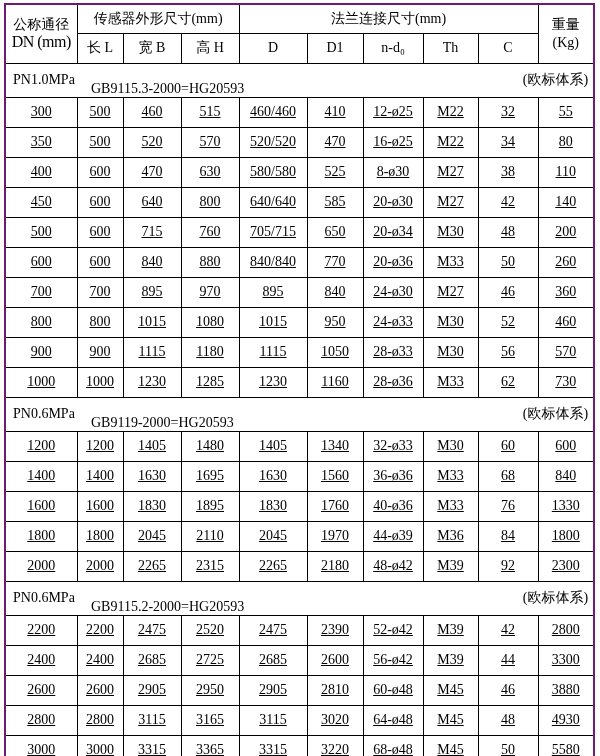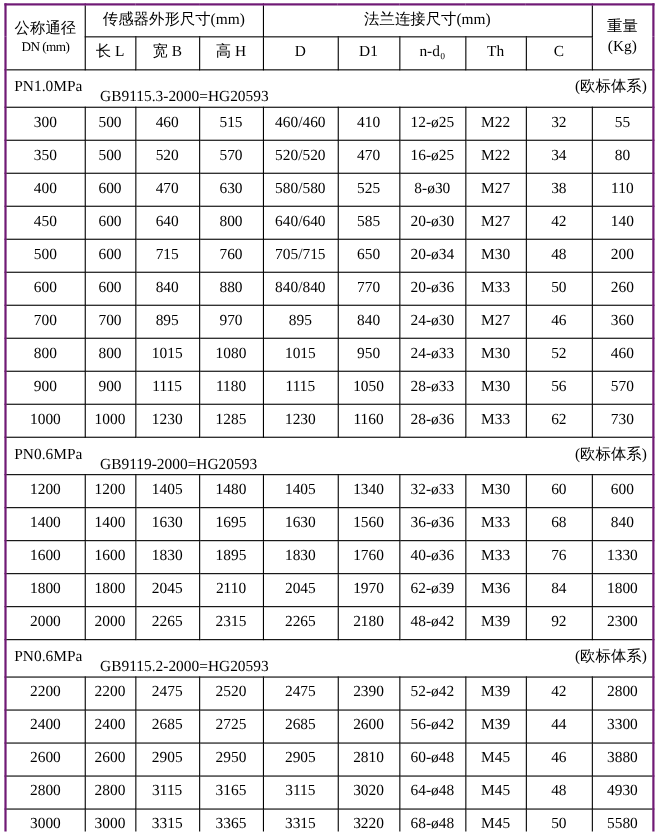--- a/index.html
+++ b/index.html
@@ -31,28 +31,28 @@
     vertical-align: middle;
     padding: 0;
     font-size: 14px;
     font-weight: normal;
     line-height: 1.15;
     overflow: hidden;
     white-space: nowrap;
   }
   tr.header-row-1 { height: 29px; }
   tr.header-row-2 { height: 30px; }
-  tr.data-row     { height: 30px; }
+  tr.data-row     { height: 30px; text-decoration: underline; }
   tr.section-row  { height: 30px; }
   .dn-head, .wt-head {
     font-size: 14px;
     line-height: 1.25;
   }
   .dn-sub {
-    font-size: 12px;
+    font-size: 16px;
     letter-spacing: -0.5px;
   }
   tr.section-row td {
     text-align: left;
     font-size: 14px;
   }
   .section-inner {
     display: flex;
     align-items: center;
     width: 100%;
@@ -290,21 +290,21 @@
           <td>76</td>
           <td>1330</td>
         </tr>
         <tr class="data-row">
           <td>1800</td>
           <td>1800</td>
           <td>2045</td>
           <td>2110</td>
           <td>2045</td>
           <td>1970</td>
-          <td>62-ø39</td>
+          <td>44-ø39</td>
           <td>M36</td>
           <td>84</td>
           <td>1800</td>
         </tr>
         <tr class="data-row">
           <td>2000</td>
           <td>2000</td>
           <td>2265</td>
           <td>2315</td>
           <td>2265</td>

